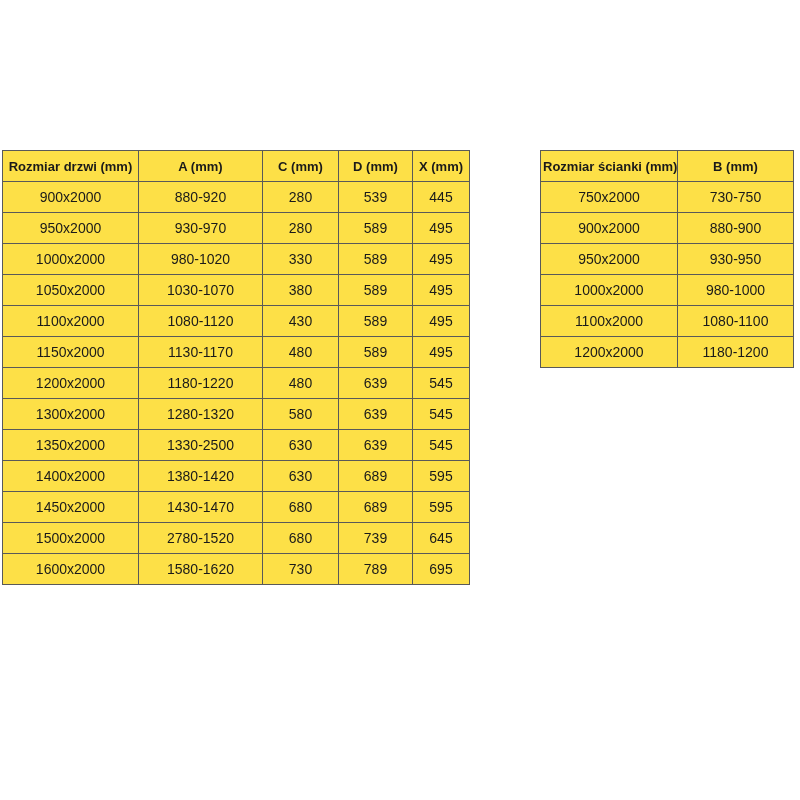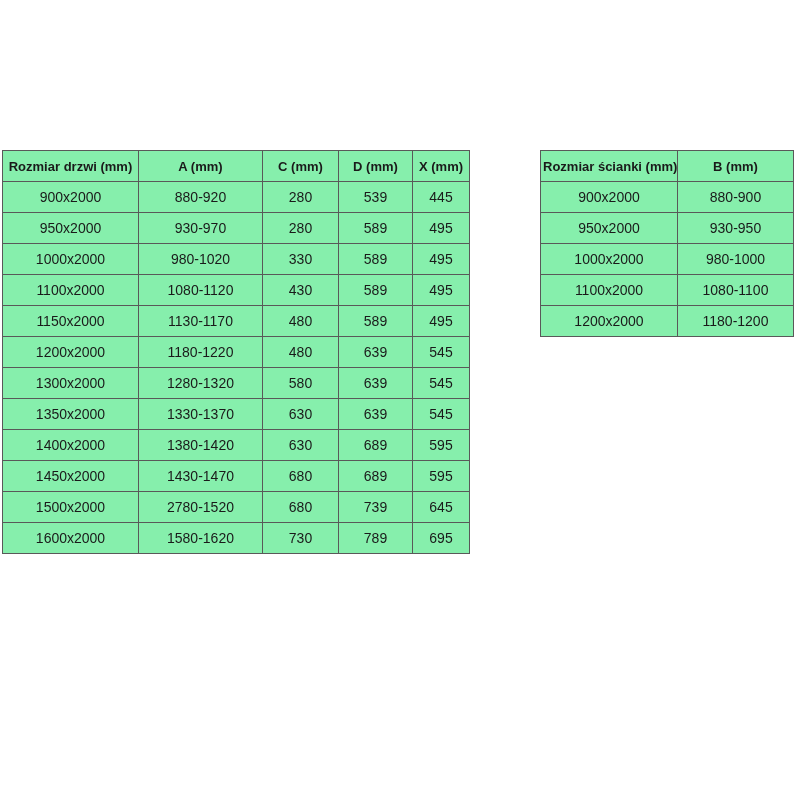--- a/index.html
+++ b/index.html
@@ -11,21 +11,21 @@
     width: 800px;
     height: 800px;
     position: relative;
     font-family: "Liberation Sans", sans-serif;
     color: #1a1a1a;
   }
   table {
     position: absolute;
     border-collapse: collapse;
     table-layout: fixed;
-    background: #86efac;
+    background: #fde047;
   }
   th, td {
     border: 1px solid #595959;
     text-align: center;
     vertical-align: middle;
     padding: 0 2px;
     white-space: nowrap;
     overflow: hidden;
     height: 30px;
     color: #1a1a1a;
@@ -85,20 +85,27 @@
         <td>495</td>
       </tr>
       <tr>
         <td>1000x2000</td>
         <td>980-1020</td>
         <td>330</td>
         <td>589</td>
         <td>495</td>
       </tr>
       <tr>
+        <td>1050x2000</td>
+        <td>1030-1070</td>
+        <td>380</td>
+        <td>589</td>
+        <td>495</td>
+      </tr>
+      <tr>
         <td>1100x2000</td>
         <td>1080-1120</td>
         <td>430</td>
         <td>589</td>
         <td>495</td>
       </tr>
       <tr>
         <td>1150x2000</td>
         <td>1130-1170</td>
         <td>480</td>
@@ -114,21 +121,21 @@
       </tr>
       <tr>
         <td>1300x2000</td>
         <td>1280-1320</td>
         <td>580</td>
         <td>639</td>
         <td>545</td>
       </tr>
       <tr>
         <td>1350x2000</td>
-        <td>1330-1370</td>
+        <td>1330-2500</td>
         <td>630</td>
         <td>639</td>
         <td>545</td>
       </tr>
       <tr>
         <td>1400x2000</td>
         <td>1380-1420</td>
         <td>630</td>
         <td>689</td>
         <td>595</td>
@@ -163,20 +170,24 @@
     <col style="width:116px">
   </colgroup>
 <thead>
       <tr>
         <th>Rozmiar ścianki (mm)</th>
         <th>B (mm)</th>
       </tr>
     </thead>
     <tbody>
       <tr>
+        <td>750x2000</td>
+        <td>730-750</td>
+      </tr>
+      <tr>
         <td>900x2000</td>
         <td>880-900</td>
       </tr>
       <tr>
         <td>950x2000</td>
         <td>930-950</td>
       </tr>
       <tr>
         <td>1000x2000</td>
         <td>980-1000</td>

